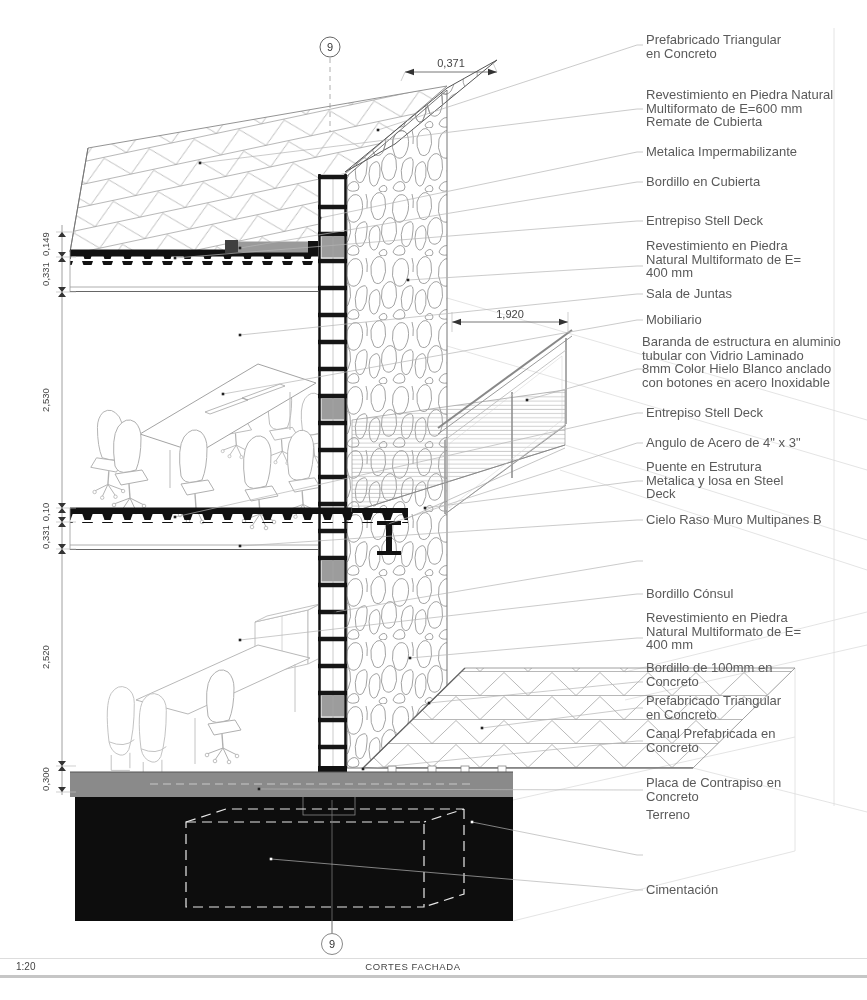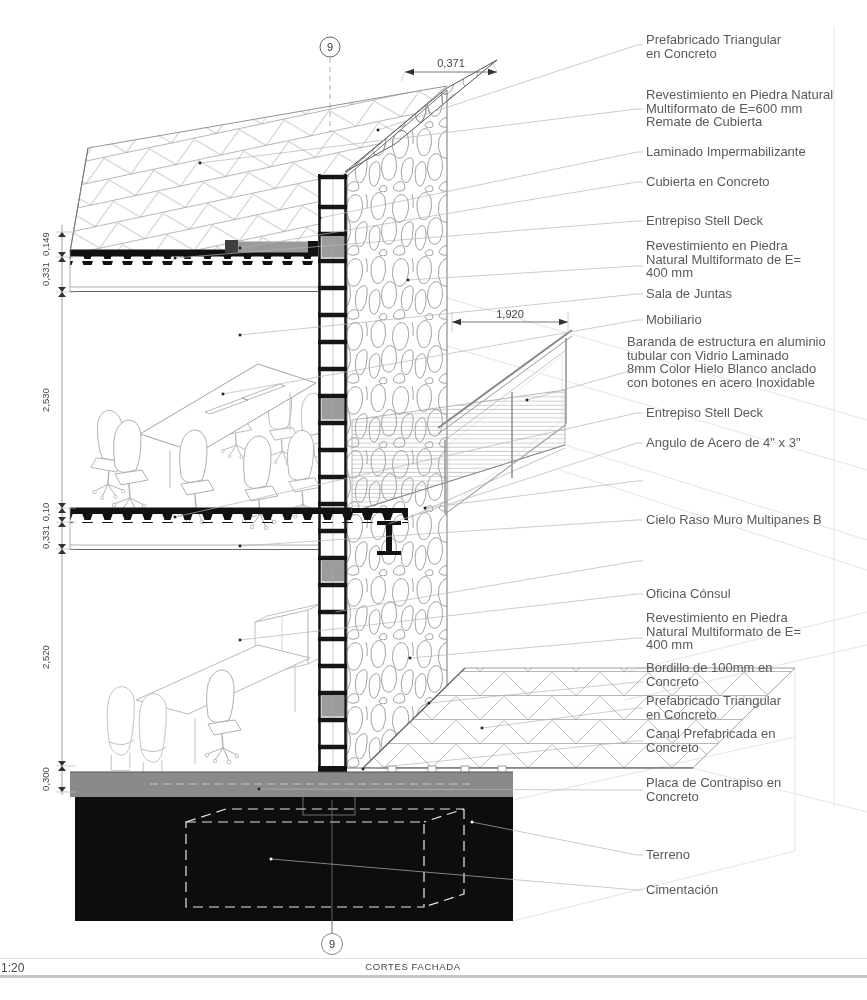--- a/index.html
+++ b/index.html
@@ -7,21 +7,21 @@
           font-family:"Liberation Sans", sans-serif;}
   .canvas svg{position:absolute;left:0;top:0;}
   .ann{position:absolute;font-size:13px;line-height:13.5px;color:#5a5a5a;
        white-space:pre-line;max-width:200px;}
   .dimv{position:absolute;font-size:9.5px;color:#444;transform:translate(-50%,-50%) rotate(-90deg);
         white-space:nowrap;}
   .dimh{position:absolute;font-size:11px;color:#444;transform:translate(-50%,-50%);white-space:nowrap;}
   .marker-num{position:absolute;font-size:11px;color:#333;transform:translate(-50%,-50%);}
   .footer-line1{position:absolute;left:0;top:958px;width:867px;height:1px;background:#ddd;}
   .footer-line2{position:absolute;left:0;top:975px;width:867px;height:3px;background:#c6c6c6;}
-  .scale-txt{position:absolute;left:1px;top:961px;font-size:12px;color:#444;}
+  .scale-txt{position:absolute;left:16px;top:961px;font-size:10px;color:#444;}
   .title-txt{position:absolute;left:413px;top:961px;font-size:9.5px;letter-spacing:.6px;color:#444;
              transform:translateX(-50%);text-align:right;}
 </style>
 </head>
 <body>
 
 <div class="canvas">
 
 <svg width="867" height="1000" viewBox="0 0 867 1000">
   <defs>
@@ -270,48 +270,51 @@
   <circle cx="330" cy="47" r="10" fill="#fff" stroke="#666" stroke-width="1"></circle>
   <path d="M332,921 V933" stroke="#999" stroke-width="0.8" fill="none"></path>
   <circle cx="332" cy="944" r="10.5" fill="#fff" stroke="#888" stroke-width="1"></circle>
 </svg>
 
 <div class="ann" style="left:646px;top:33px">Prefabricado Triangular
 en Concreto</div>
 <div class="ann" style="left:646px;top:88px">Revestimiento en Piedra Natural
 Multiformato de E=600 mm
 Remate de Cubierta</div>
-<div class="ann" style="left:646px;top:145px">Laminado Impermabilizante</div>
-<div class="ann" style="left:646px;top:175px">Cubierta en Concreto</div>
+<div class="ann" style="left:646px;top:145px">Metalica Impermabilizante</div>
+<div class="ann" style="left:646px;top:175px">Bordillo en Cubierta</div>
 <div class="ann" style="left:646px;top:214px">Entrepiso Stell Deck</div>
 <div class="ann" style="left:646px;top:239px">Revestimiento en Piedra
 Natural Multiformato de E=
 400 mm</div>
 <div class="ann" style="left:646px;top:287px">Sala de Juntas</div>
 <div class="ann" style="left:646px;top:313px">Mobiliario</div>
-<div class="ann" style="left:627px;top:335px">Baranda de estructura en aluminio
+<div class="ann" style="left:642px;top:335px">Baranda de estructura en aluminio
 tubular con Vidrio Laminado
 8mm Color Hielo Blanco anclado
 con botones en acero Inoxidable</div>
 <div class="ann" style="left:646px;top:406px">Entrepiso Stell Deck</div>
 <div class="ann" style="left:646px;top:436px">Angulo de Acero de 4" x 3"</div>
+<div class="ann" style="left:646px;top:460px">Puente en Estrutura
+Metalica y losa en Steel
+Deck</div>
 <div class="ann" style="left:646px;top:513px">Cielo Raso Muro Multipanes B</div>
-<div class="ann" style="left:646px;top:587px">Oficina Cónsul</div>
+<div class="ann" style="left:646px;top:587px">Bordillo Cónsul</div>
 <div class="ann" style="left:646px;top:611px">Revestimiento en Piedra
 Natural Multiformato de E=
 400 mm</div>
 <div class="ann" style="left:646px;top:661px">Bordillo de 100mm en
 Concreto</div>
 <div class="ann" style="left:646px;top:694px">Prefabricado Triangular
 en Concreto</div>
 <div class="ann" style="left:646px;top:727px">Canal Prefabricada en
 Concreto</div>
 <div class="ann" style="left:646px;top:776px">Placa de Contrapiso en
 Concreto</div>
-<div class="ann" style="left:646px;top:848px">Terreno</div>
+<div class="ann" style="left:646px;top:808px">Terreno</div>
 <div class="ann" style="left:646px;top:883px">Cimentación</div>
 
 <div class="dimv" style="left:45px;top:244px">0,149</div>
 <div class="dimv" style="left:45px;top:274px">0,331</div>
 <div class="dimv" style="left:45px;top:400px">2,530</div>
 <div class="dimv" style="left:45px;top:512px">0,10</div>
 <div class="dimv" style="left:45px;top:537px">0,331</div>
 <div class="dimv" style="left:45px;top:657px">2,520</div>
 <div class="dimv" style="left:45px;top:779px">0,300</div>
 <div class="dimh" style="left:451px;top:63px">0,371</div>

